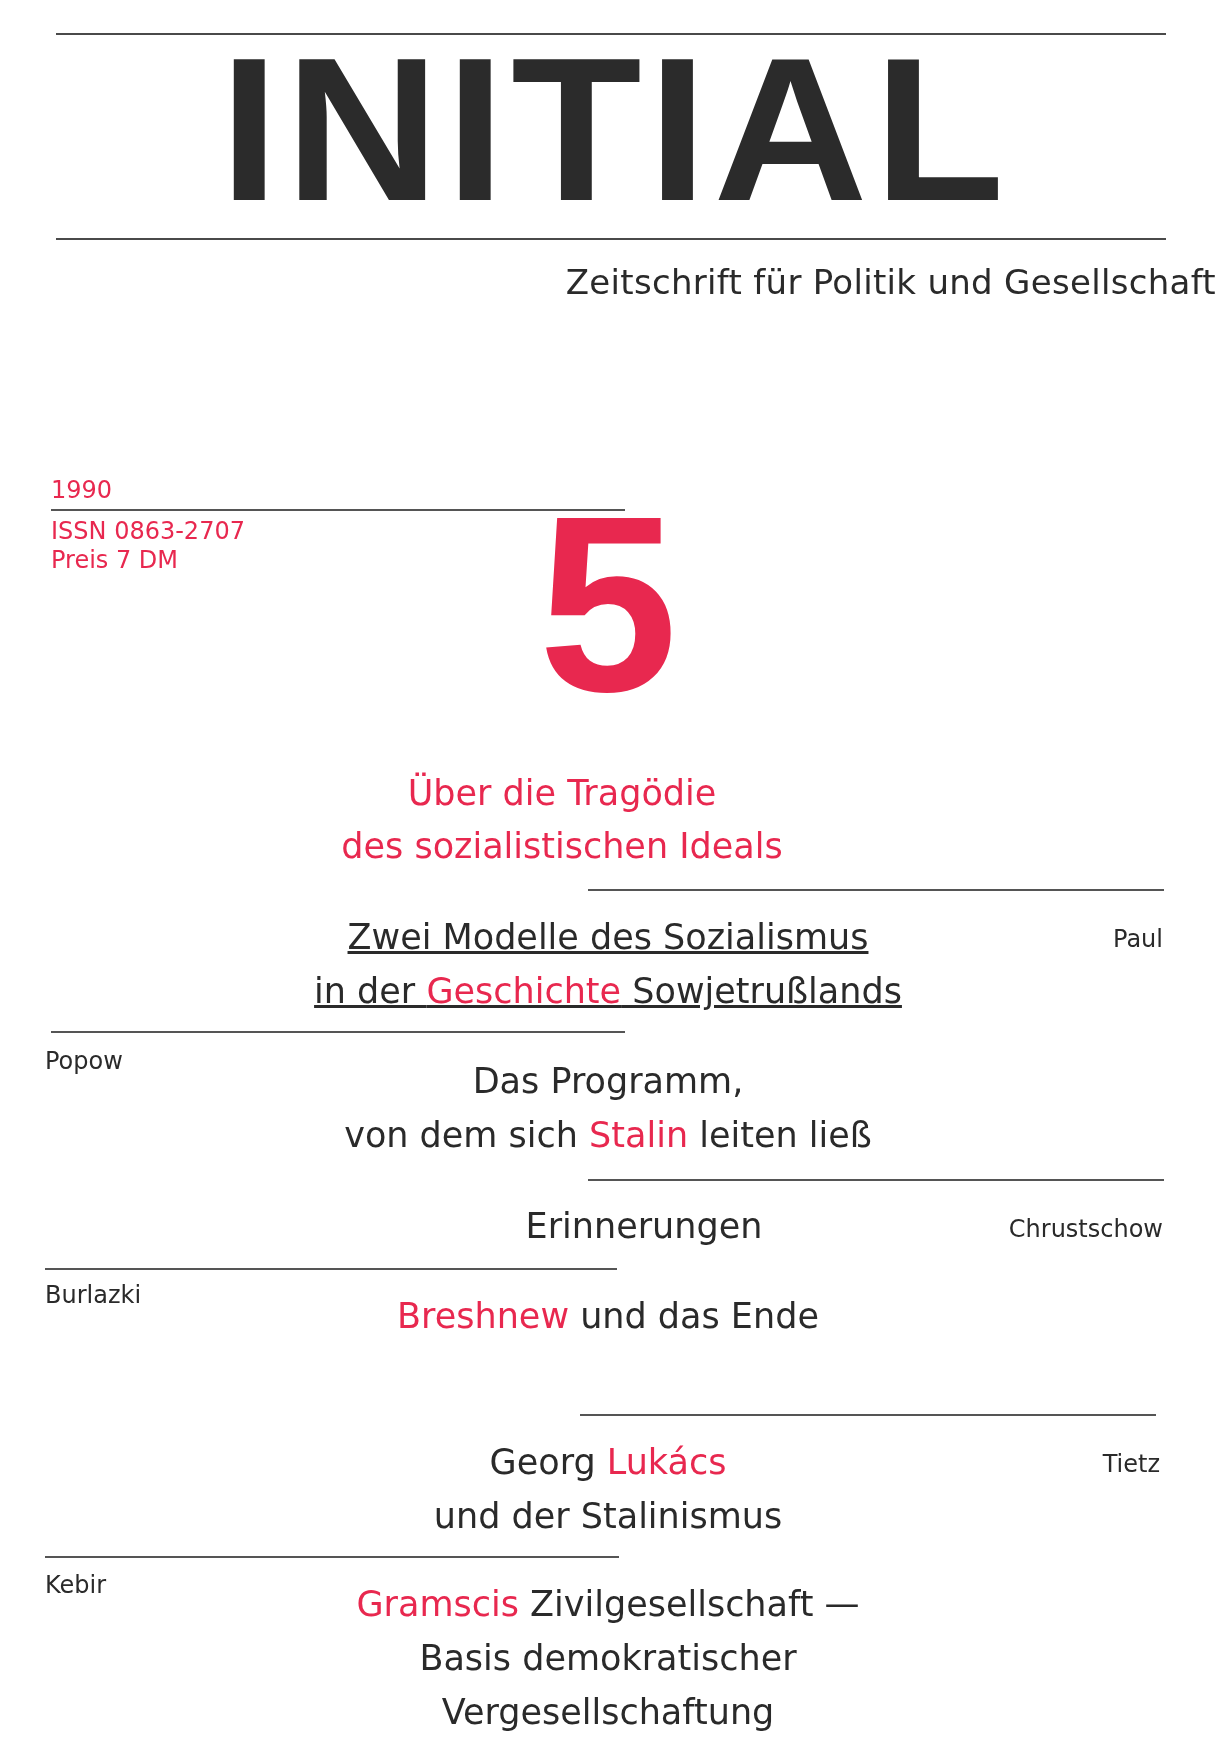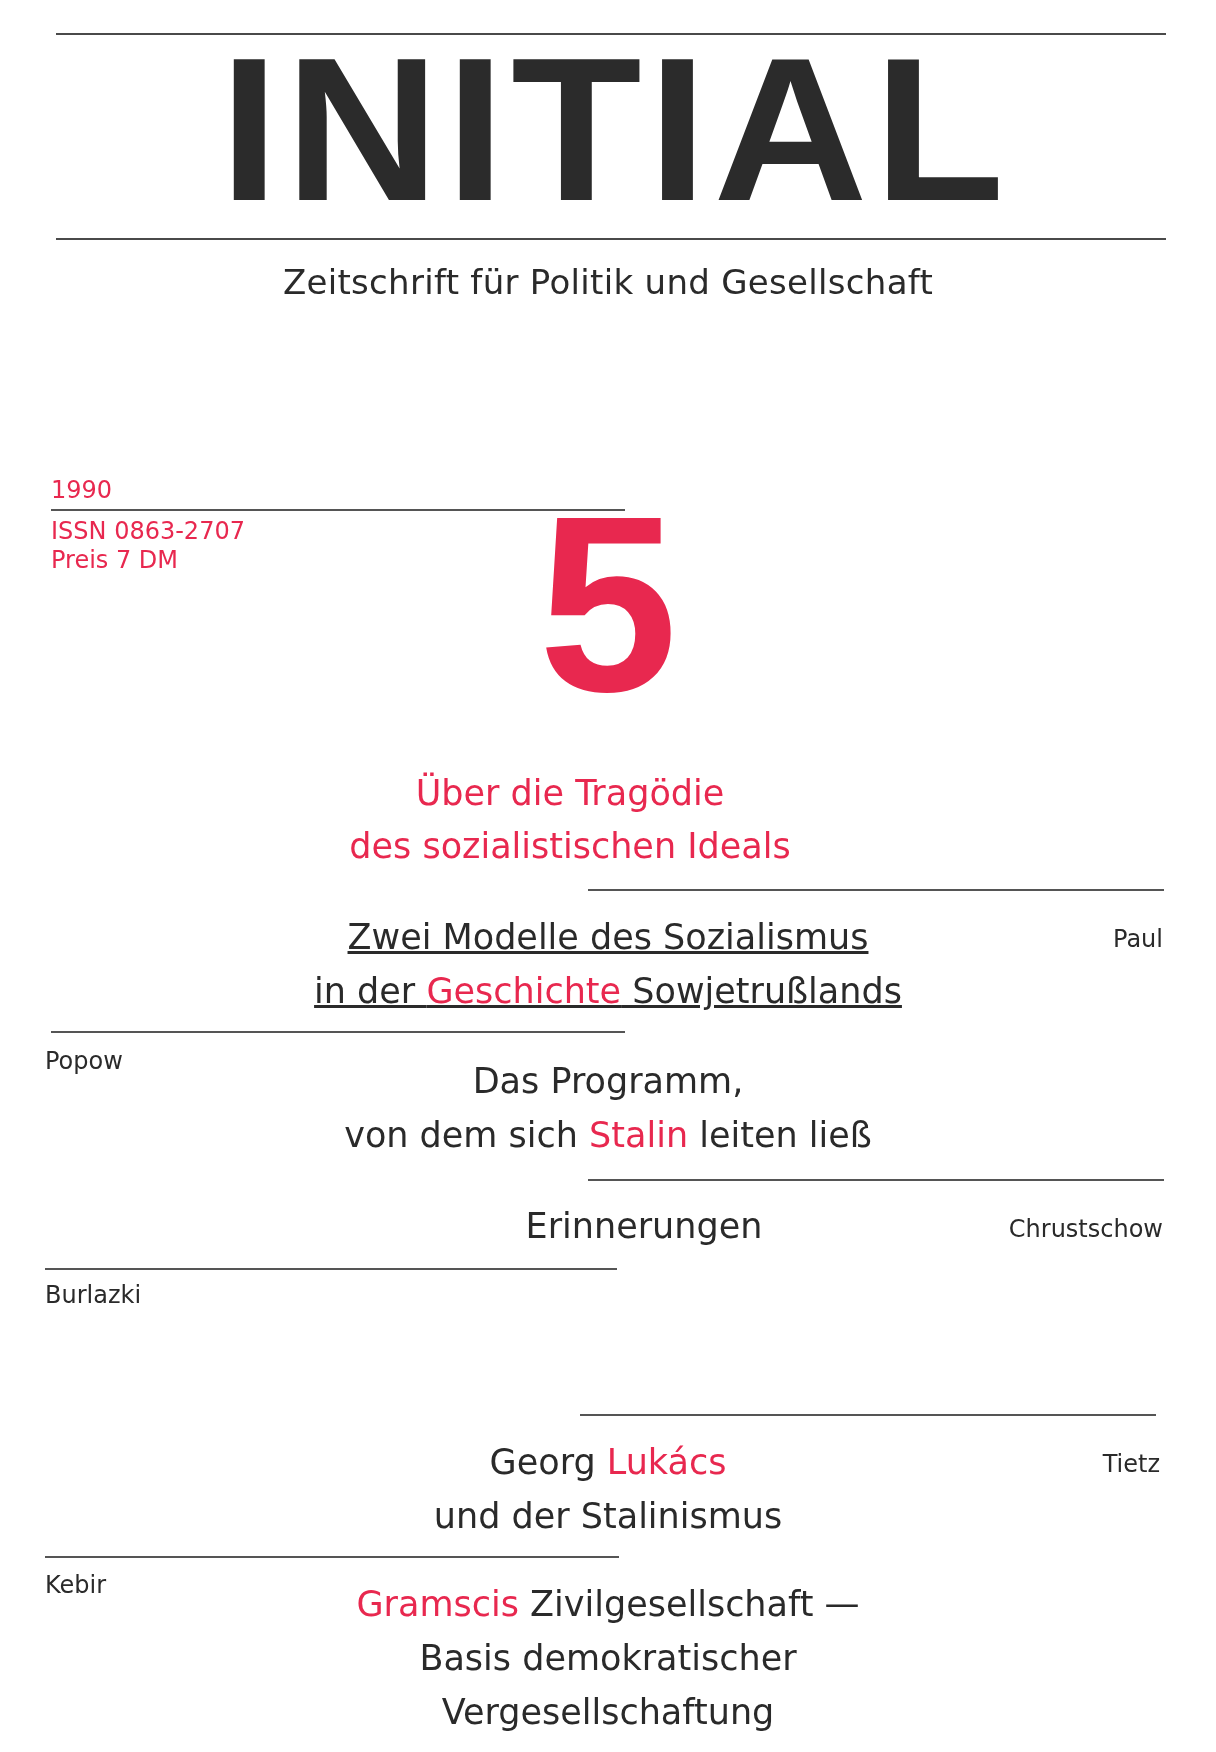--- a/index.html
+++ b/index.html
@@ -3,27 +3,27 @@
 <meta charset="utf-8">
 <style>
   html, body { margin:0; padding:0; }
   body { width:1216px; height:1752px; background:#ffffff; position:relative; overflow:hidden;
          font-family:"DejaVu Sans", sans-serif; color:#2a2a2a; }
   .rule { position:absolute; height:2px; background:#4a4a4a; }
   .rule.thin { height:2px; background:#555; }
   .mast-text { position:absolute; left:170px; top:44px; width:890px; text-align:center;
                font-family:"Liberation Sans", sans-serif; font-weight:bold; font-size:214px;
                line-height:180px; color:#2b2b2b; letter-spacing:6px; transform:scaleY(0.95); transform-origin:top; }
-  .subtitle { position:absolute; left:0; width:1216px; top:262px; text-align:center;
+  .subtitle { position:absolute; left:0; width:1216px; top:262px; text-align:right;
               font-size:34px; color:#2a2a2a; letter-spacing:0.3px; }
   .red { color:#e8284f;text-align:center; }
   .meta { position:absolute; left:51px; font-size:24px; color:#e8284f; line-height:28px; }
   .big5 { position:absolute; left:538px; top:500px; width:140px; font-family:"Liberation Sans", sans-serif;
           font-weight:bold; font-size:250px; line-height:210px; color:#e8284f; text-align:center; }
-  .headline { position:absolute; left:8px; width:1124px; text-align:center; font-size:35px; line-height:53px; color:#e8284f; }
+  .headline { position:absolute; left:0; width:1124px; text-align:center; font-size:35px; line-height:53px; color:#e8284f; }
   .title { position:absolute; left:0; width:1216px; text-align:center; font-size:35px; line-height:54px; color:#2a2a2a; }
   .title .line { display:block; }
   .author { position:absolute; font-size:24px; color:#2a2a2a; }
   .author.right { right:53px; text-align:right;margin-top:20px; }
   .author.left { left:45px; }
 </style>
 </head>
 <body>
 
 <div class="rule" style="left:56px; top:33px; width:1110px;"></div>
@@ -56,20 +56,21 @@
 
 <div class="rule thin" style="left:588px; top:1179px; width:576px;"></div>
 <div class="author right red" style="top:1195px;">Chrustschow</div>
 <div class="title" style="top:1199px;padding-left:36px;">
   <span class="line"><span>Erinnerungen</span></span>
 </div>
 
 <div class="rule thin" style="left:45px; top:1268px; width:572px;"></div>
 <div class="author left" style="top:1281px;">Burlazki</div>
 <div class="title" style="top:1289px;">
+  <span class="line"><span class="red">Breshnew</span><span> und das Ende</span></span>
 </div>
 
 <div class="rule thin" style="left:580px; top:1414px; width:576px;"></div>
 <div class="author right" style="top:1430px; right:56px;">Tietz</div>
 <div class="title" style="top:1435px;">
   <span class="line"><span>Georg </span><span class="red">Lukács</span></span>
   <span class="line"><span>und der Stalinismus</span></span>
 </div>
 
 <div class="rule thin" style="left:45px; top:1556px; width:574px;"></div>

